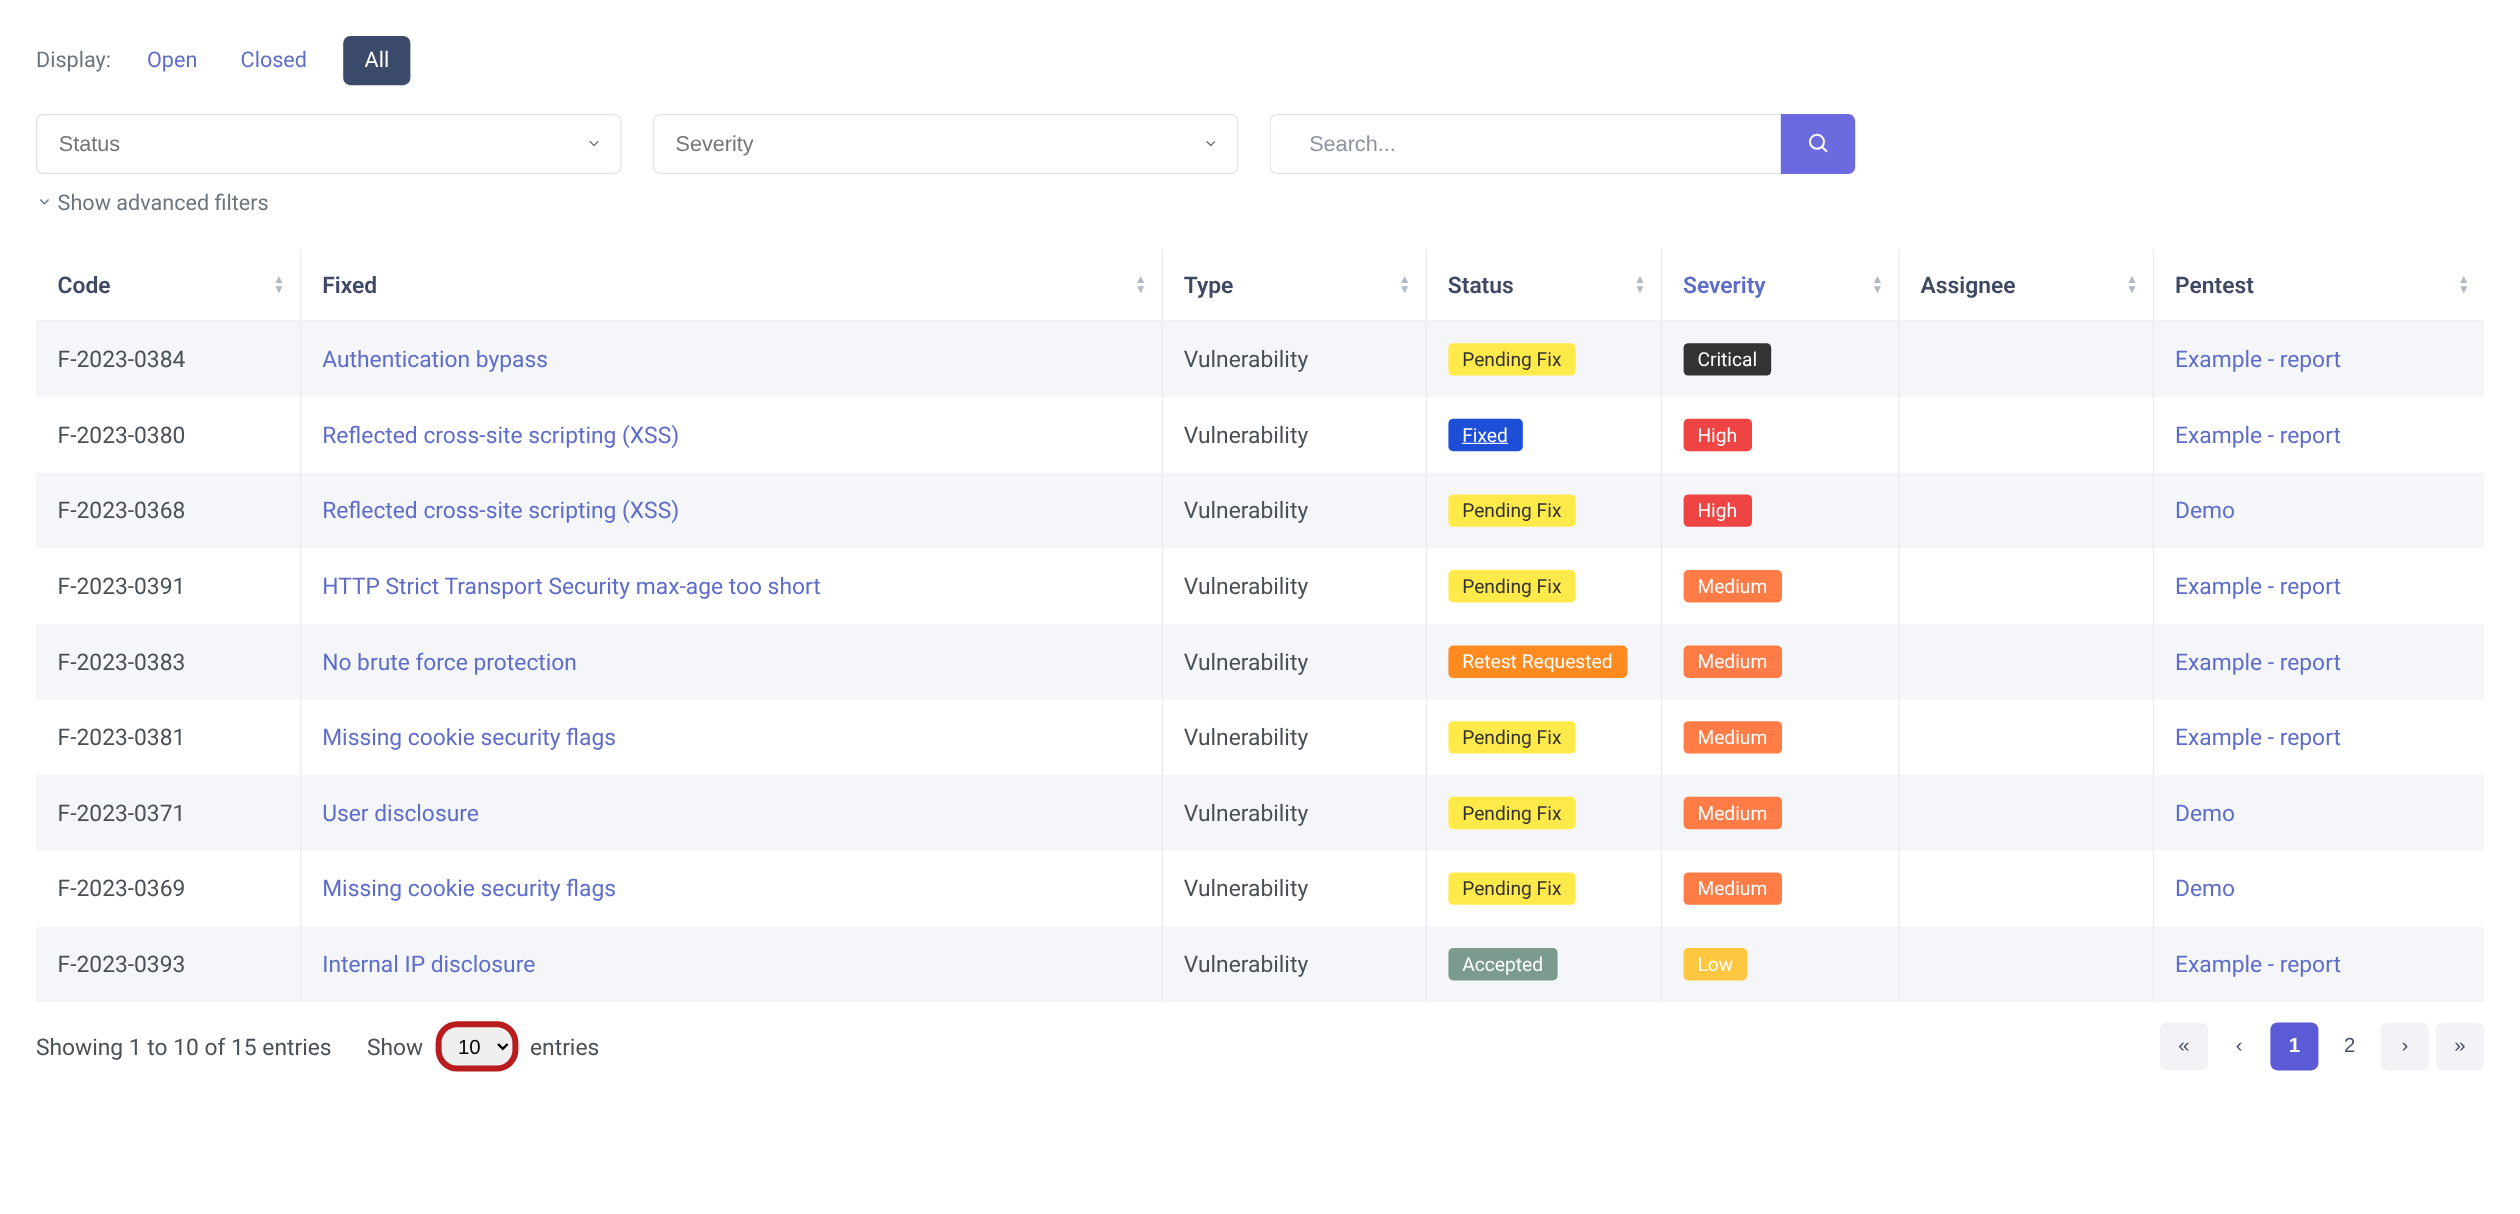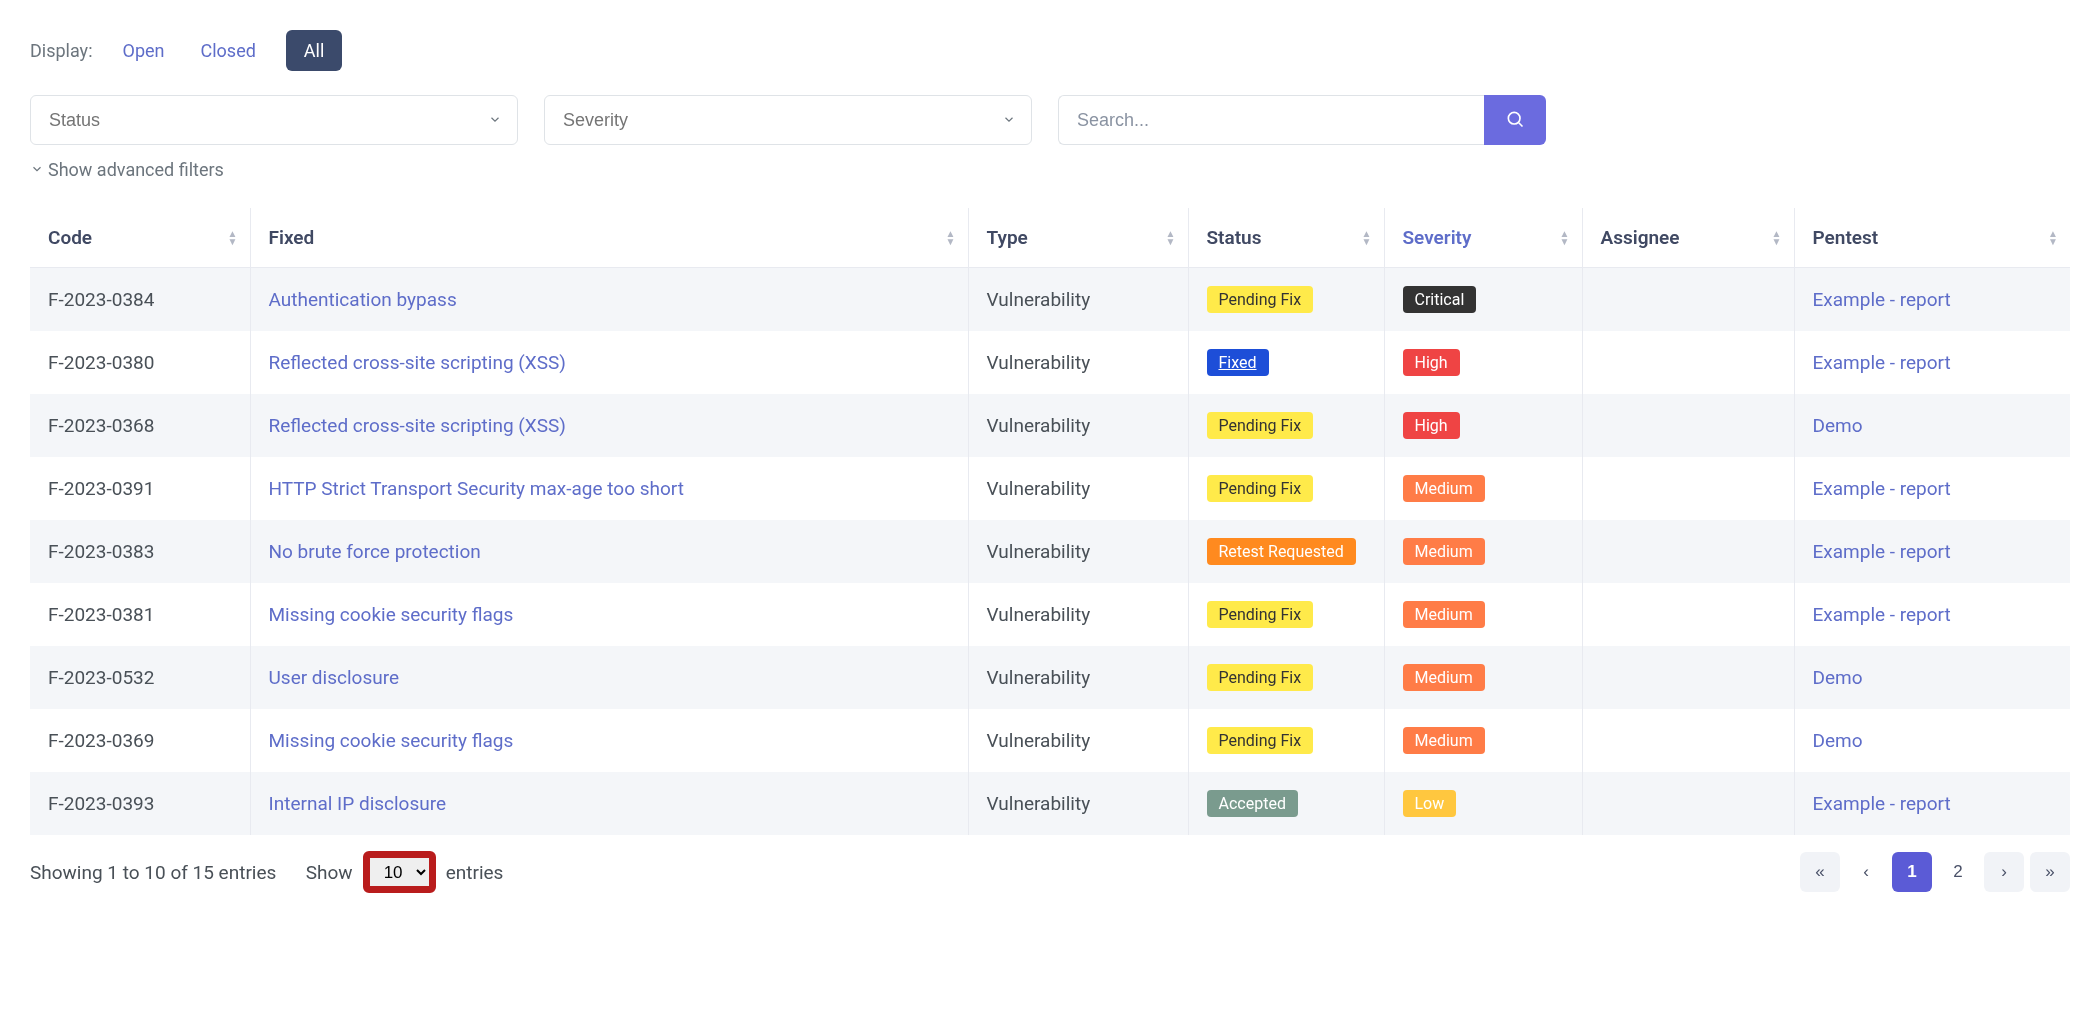--- a/index.html
+++ b/index.html
@@ -69,21 +69,21 @@
   .search-wrap {
     display: flex;
     width: 488px;
   }
   .search-input {
     flex: 1;
     height: 50px;
     border: 1px solid #dfe3e7;
     border-right: none;
     border-radius: 6px 0 0 6px;
-    padding: 0 18px;
+    padding: 0 32px;
     font-size: 18px;
     color: #a21caf;
   }
   .search-input::placeholder { color: #8a93a2; }
   .search-btn {
     width: 62px;
     height: 50px;
     border: none;
     border-radius: 0 6px 6px 0;
     background: #6b6bdf;
@@ -165,22 +165,22 @@
   }
   .footer-left {
     display: flex;
     align-items: center;
     gap: 10px;
     color: #495057;
     font-size: 19px;
   }
   .page-size {
     height: 42px;
-    border: 7px solid #b91c1c;
-    border-radius: 6px;
+    border: 5px solid #b91c1c;
+    border-radius: 18px;
     padding: 0 10px;
     font-size: 17px;
   }
   .pagination {
     display: flex;
     gap: 6px;
   }
   .page-btn {
     min-width: 40px;
     height: 40px;
@@ -335,21 +335,21 @@
       <tr>
     <td>F-2023-0381</td>
     <td><a class="link">Missing cookie security flags</a></td>
     <td>Vulnerability</td>
     <td><span class="badge yellow">Pending Fix</span></td>
     <td><span class="badge orange">Medium</span></td>
     <td></td>
     <td><a class="link">Example - report</a></td>
   </tr>
       <tr>
-    <td>F-2023-0532</td>
+    <td>F-2023-0371</td>
     <td><a class="link">User disclosure</a></td>
     <td>Vulnerability</td>
     <td><span class="badge yellow">Pending Fix</span></td>
     <td><span class="badge orange">Medium</span></td>
     <td></td>
     <td><a class="link">Demo</a></td>
   </tr>
       <tr>
     <td>F-2023-0369</td>
     <td><a class="link">Missing cookie security flags</a></td>

